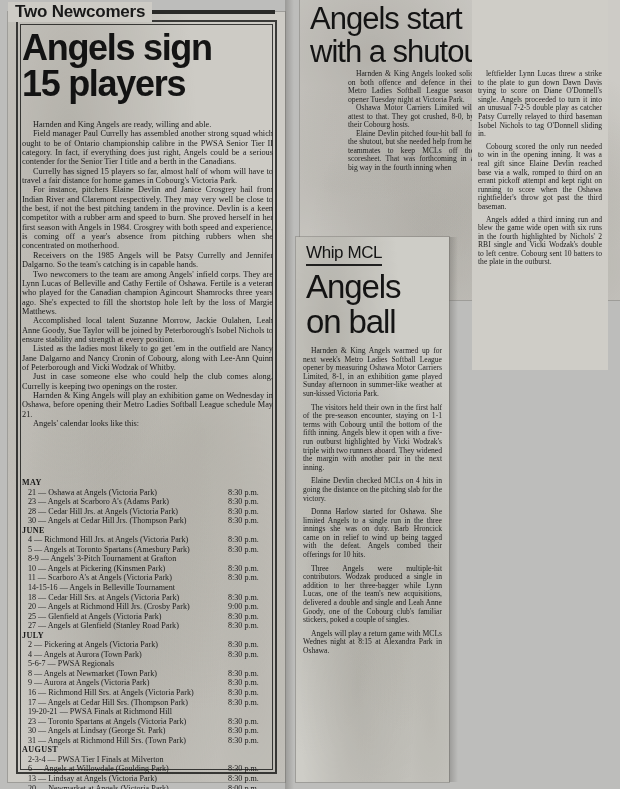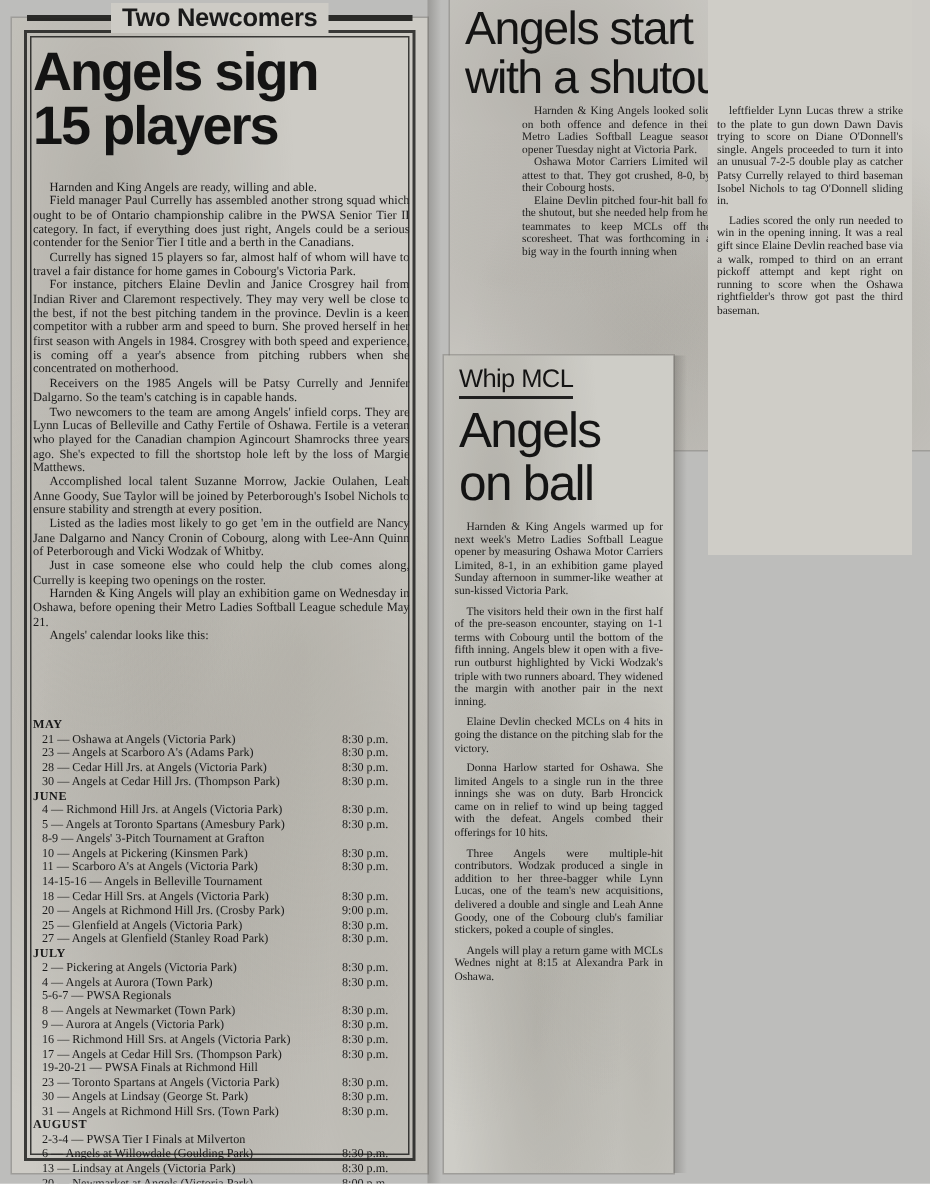--- a/index.html
+++ b/index.html
@@ -35,21 +35,21 @@
   .rule-box{
     position:absolute;left:8px;top:8px;right:8px;bottom:8px;
     border:2px solid #3a3a38;
   }
   .rule-box-inner{
     position:absolute;left:2px;top:2px;right:2px;bottom:2px;
     border:1px solid #3a3a38;
   }
   .kicker-wrap{
     position:absolute;left:0;right:0;top:-13px;height:26px;
-    display:flex;align-items:center;justify-content:center;
+    display:flex;align-items:center;
   }
   .kicker{
     background:#cdcbc5;padding:0 7px;
     font-family:"Liberation Sans", sans-serif;
     font-weight:bold;font-size:17px;letter-spacing:-.2px;
     color:#1a1a1a;position:relative;z-index:3;
   }
   .kicker-rule{
     position:absolute;left:10px;right:10px;top:50%;height:0;
     border-top:2px solid #2a2a28;border-bottom:2px solid #2a2a28;
@@ -286,21 +286,22 @@
           <p>Oshawa Motor Carriers Limited will attest to that. They got crushed, 8-0, by their Cobourg hosts.</p>
           <p>Elaine Devlin pitched four-hit ball for the shutout, but she needed help from her teammates to keep MCLs off the scoresheet. That was forthcoming in a big way in the fourth inning when</p>
         </div>
       <div class="c"></div>
     </div>
   </div>
 
   <div id="start-right">
     <div class="c" id="shutout-c2">
         <p>leftfielder Lynn Lucas threw a strike to the plate to gun down Dawn Davis trying to score on Diane O'Donnell's single. Angels proceeded to turn it into an unusual 7-2-5 double play as catcher Patsy Currelly relayed to third baseman Isobel Nichols to tag O'Donnell sliding in.</p>
-        <p>Ladies scored the only run needed to win in the opening inning. It was a real gift since Elaine Devlin reached base via a walk, romped to third on an errant pickoff attempt and kept right on running to score when the Oshawa rightfielder's throw got past the third baseman.</p>
+        <p>Cobourg scored the only run needed to win in the opening inning. It was a real gift since Elaine Devlin reached base via a walk, romped to third on an errant pickoff attempt and kept right on running to score when the Oshawa rightfielder's throw got past the third baseman.</p>
+        <p>Angels added a third inning run and blew the game wide open with six runs in the fourth highlighted by Nichols' 2 RBI single and Vicki Wodzak's double to left centre. Cobourg sent 10 batters to the plate in the outburst.</p>
       </div>
   </div>
 
   <div class="clip" id="onball-clip">
     <div class="kicker2">Whip MCL</div>
     <div class="mast3">
       <div>Angels</div>
       <div>on ball</div>
     </div>
     <div class="body3" id="onball-body">

